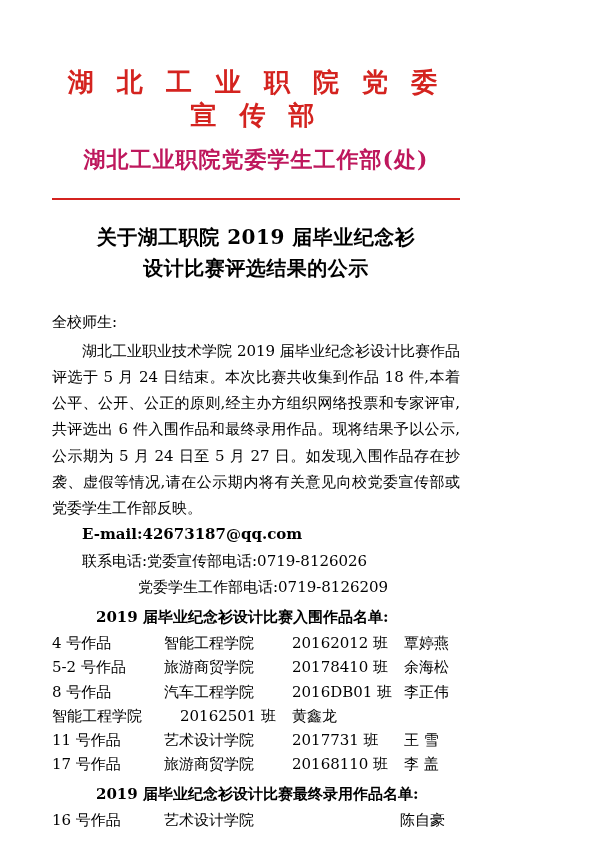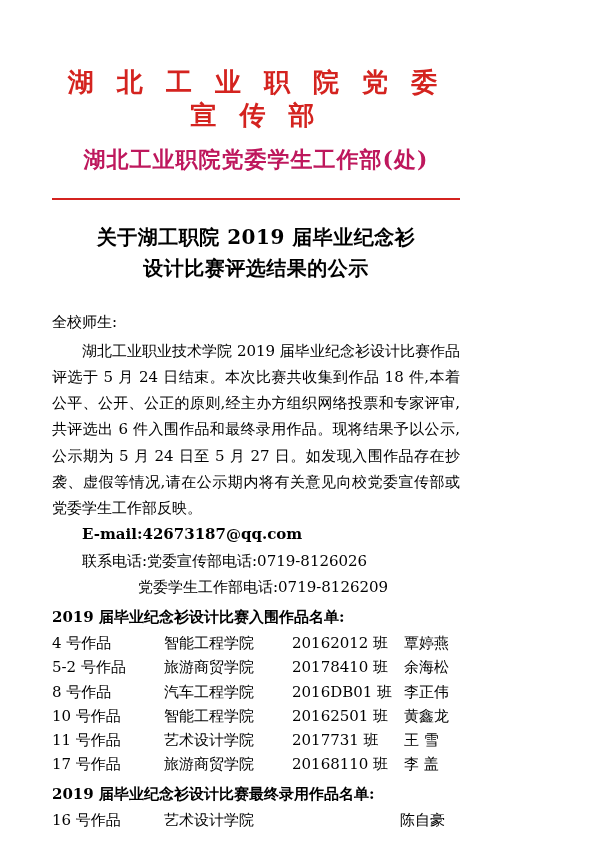--- a/index.html
+++ b/index.html
@@ -86,20 +86,21 @@
     padding-left: 30px;
   }
   .phone-line.indent2 {
     padding-left: 86px;
   }
   .section-heading {
     font-size: 15px;
     font-weight: bold;
     line-height: 1.8;
     margin-top: 4px;
+    margin-left: 44px;
   }
   
   .list {
     margin: 0;
     padding: 0;
   }
   .list-row {
     display: flex;
     font-size: 15px;
     line-height: 1.62;
@@ -173,21 +174,20 @@
       <span class="c-class">20178410 班</span>
       <span class="c-name">余海松</span>
     </div>
     <div class="list-row">
       <span class="c-work">8 号作品</span>
       <span class="c-college">汽车工程学院</span>
       <span class="c-class">2016DB01 班</span>
       <span class="c-name">李正伟</span>
     </div>
     <div class="list-row">
-      <span class="c-work">10 号作品</span>
       <span class="c-college">智能工程学院</span>
       <span class="c-class">20162501 班</span>
       <span class="c-name">黄鑫龙</span>
     </div>
     <div class="list-row">
       <span class="c-work">11 号作品</span>
       <span class="c-college">艺术设计学院</span>
       <span class="c-class">2017731 班</span>
       <span class="c-name">王 雪</span>
     </div>

